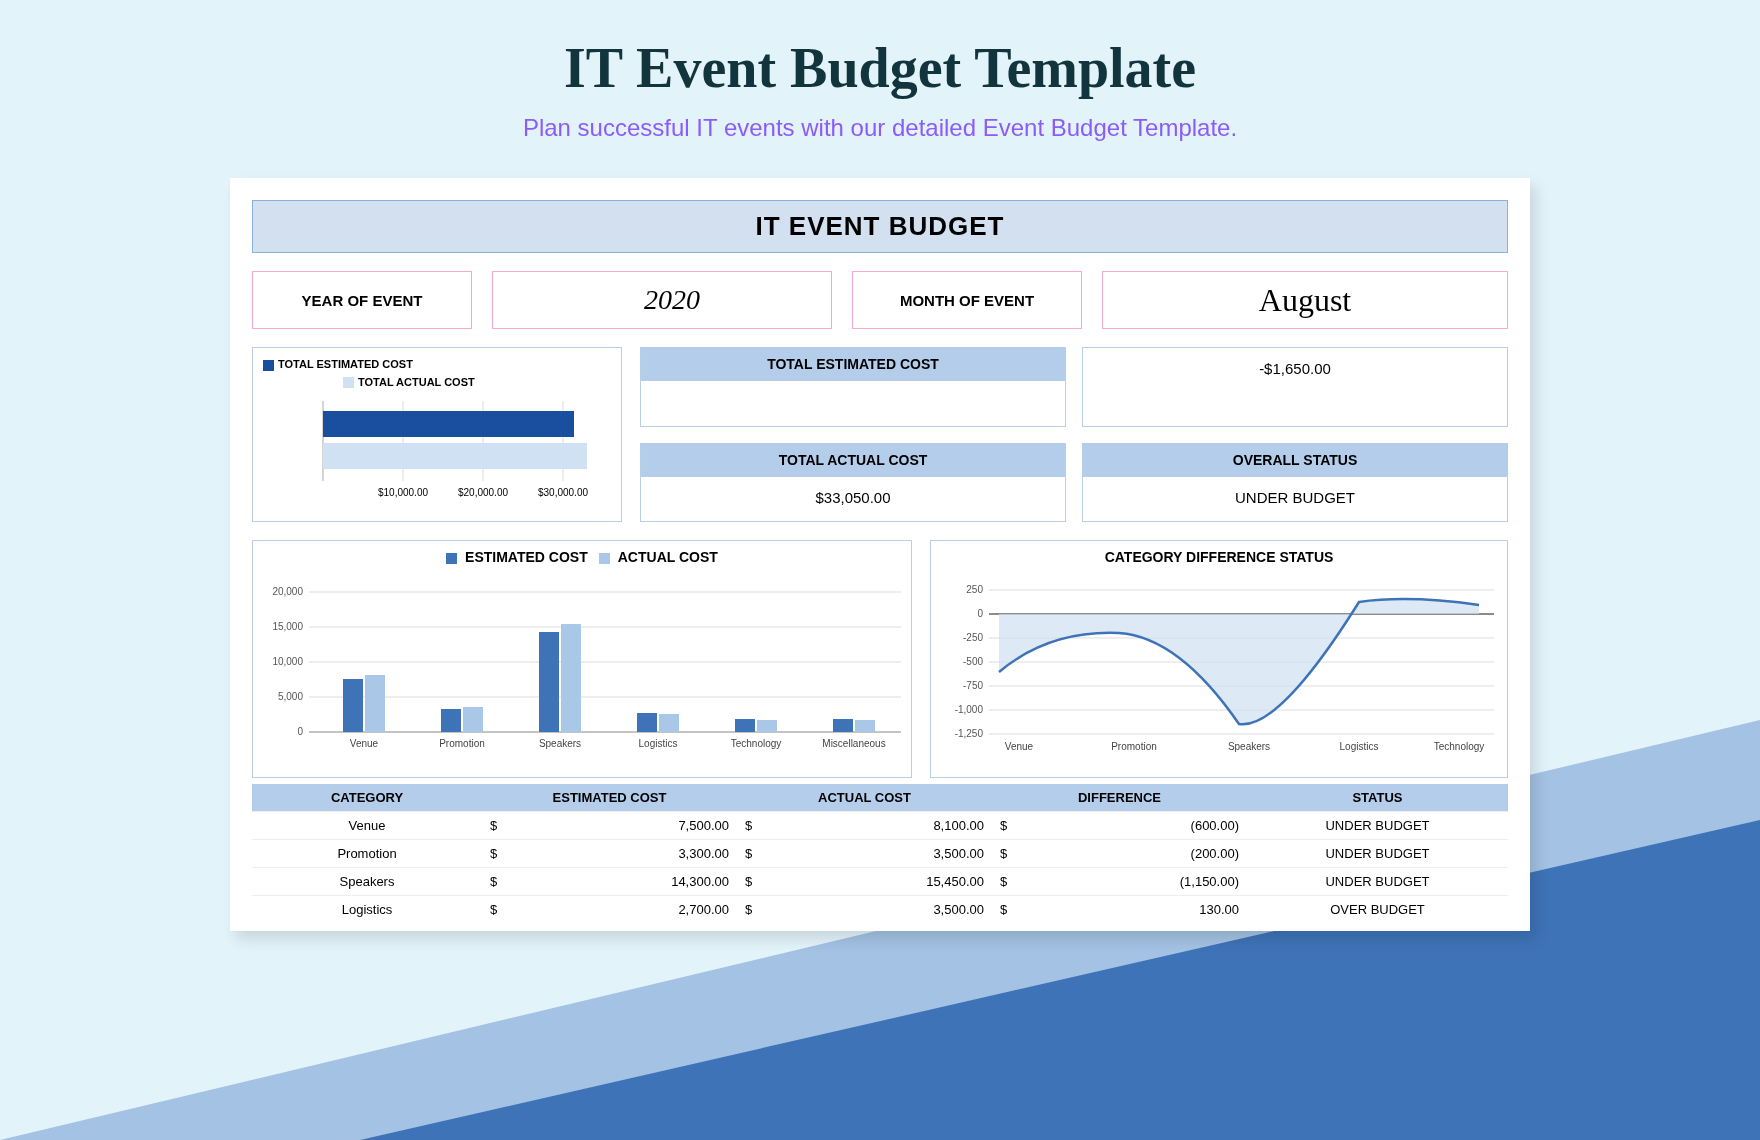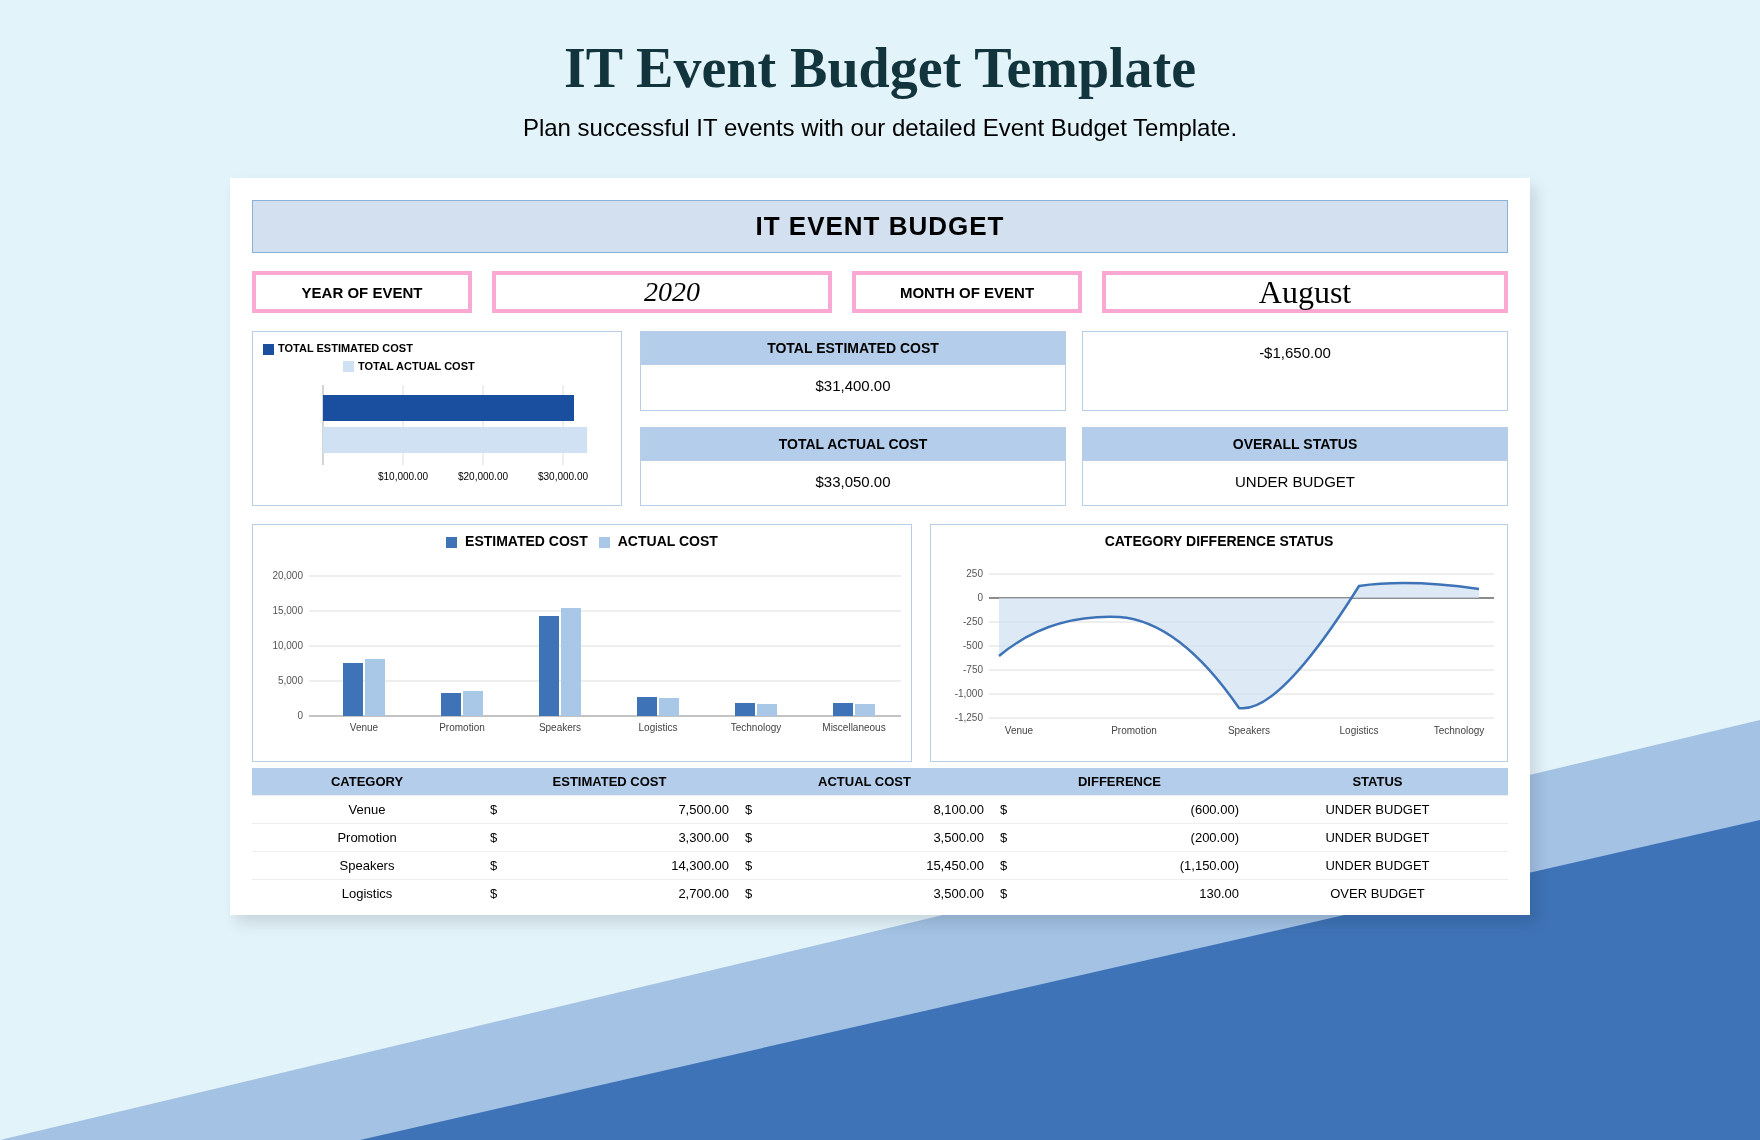--- a/index.html
+++ b/index.html
@@ -1,25 +1,25 @@
 <!DOCTYPE html>
 <html><head>
 <meta charset="utf-8">
 <style>
 * { box-sizing: border-box; margin: 0; padding: 0; }
 body { font-family: Arial, sans-serif; width: 1760px; height: 1140px; background: #e3f3fa; position: relative; overflow: hidden; }
 .bg-tri-light { position: absolute; bottom: 0; right: 0; width: 0; height: 0; border-style: solid; border-width: 0 0 420px 1760px; border-color: transparent transparent #a3c2e4 transparent; }
 .bg-tri-dark { position: absolute; bottom: 0; right: 0; width: 0; height: 0; border-style: solid; border-width: 0 0 320px 1400px; border-color: transparent transparent #3e73b7 transparent; }
 .hero { position: relative; text-align: center; padding-top: 36px; }
 .hero h1 { font-family: Georgia, 'Times New Roman', serif; font-size: 56px; color: #12343d; font-weight: 600; }
-.hero p { font-size: 24px; color: #000000; margin-top: 14px; }
+.hero p { font-size: 24px; color: #8b5cf6; margin-top: 14px; }
 .card { position: relative; background: #fff; width: 1300px; margin: 36px auto 0; box-shadow: 6px 8px 14px rgba(0,0,0,0.12); padding: 22px 22px 8px; }
 .banner { background: #d2e0f0; border: 1px solid #8bb0d8; text-align: center; padding: 10px 0; font-weight: 700; font-size: 26px; letter-spacing: 1px; }
 .meta { display: flex; gap: 20px; margin-top: 18px; }
-.mcell { border: 4px solid #f9a8d4; display: flex; align-items: center; justify-content: center; height: 42px; font-weight: 700; font-size: 15px; }
+.mcell { border: 1px solid #f9a8d4; display: flex; align-items: center; justify-content: center; height: 58px; font-weight: 700; font-size: 15px; }
 .mlab1 { width: 220px; }
 .mval1 { width: 340px; font-family: 'Brush Script MT', cursive; font-style: italic; font-size: 28px; font-weight: 400; padding-left: 20px; }
 .mlab2 { width: 230px; }
 .mval2 { flex: 1; font-family: 'Brush Script MT', cursive; font-size: 32px; font-weight: 400; }
 .summary { display: flex; gap: 18px; margin-top: 18px; }
 .mini { border: 1px solid #b8cee6; width: 370px; padding: 8px 10px 6px; }
 .legend { font-size: 11px; font-weight: 700; line-height: 1.6; }
 .sw { display: inline-block; width: 11px; height: 11px; vertical-align: middle; margin-right: 4px; }
 .kpis { flex: 1; display: grid; grid-template-columns: 1fr 1fr; grid-template-rows: 1fr 1fr; gap: 16px; }
 .kpi { border: 1px solid #b8cee6; }
@@ -73,21 +73,20 @@
         <rect x="60" y="20" width="251" height="26" fill="#1a4e9e"></rect>
         <rect x="60" y="52" width="264" height="26" fill="#cfe1f2"></rect>
         <text x="140" y="105" font-size="10" text-anchor="middle">$10,000.00</text>
         <text x="220" y="105" font-size="10" text-anchor="middle">$20,000.00</text>
         <text x="300" y="105" font-size="10" text-anchor="middle">$30,000.00</text>
       </svg>
     </div>
     <div class="kpis">
       <div class="kpi">
           <div class="h">TOTAL ESTIMATED COST</div>
-          <div class="v">$31,400.00</div>
         </div>
       <div class="kpi">
           <div class="v">-$1,650.00</div>
         </div>
       <div class="kpi">
           <div class="h">TOTAL ACTUAL COST</div>
           <div class="v">$33,050.00</div>
         </div>
       <div class="kpi">
           <div class="h">OVERALL STATUS</div>

